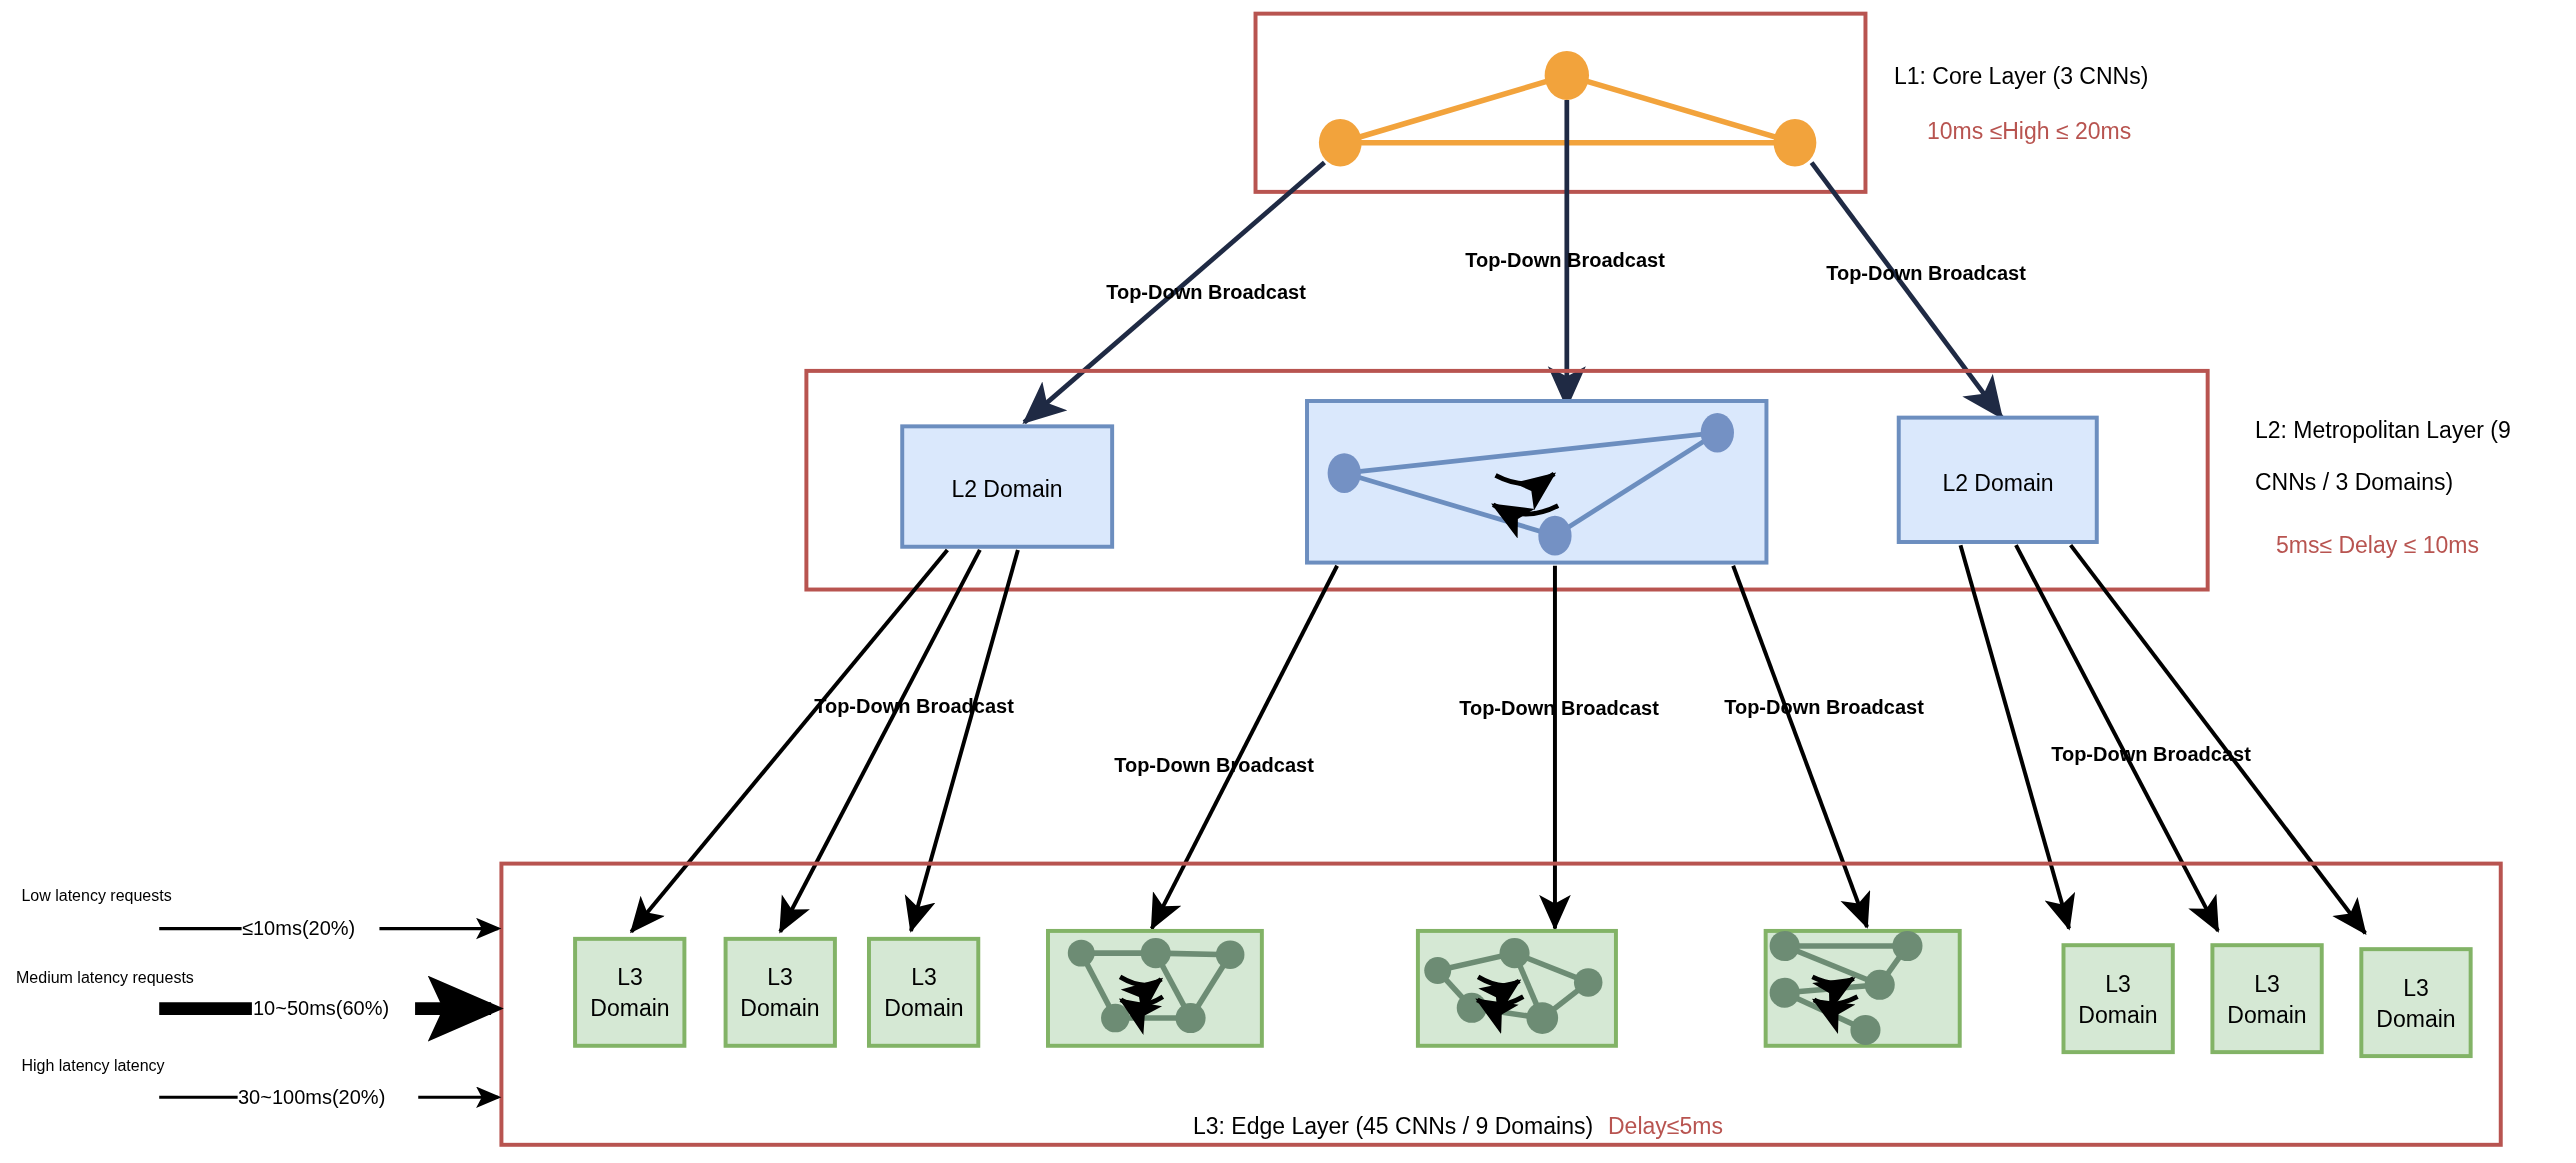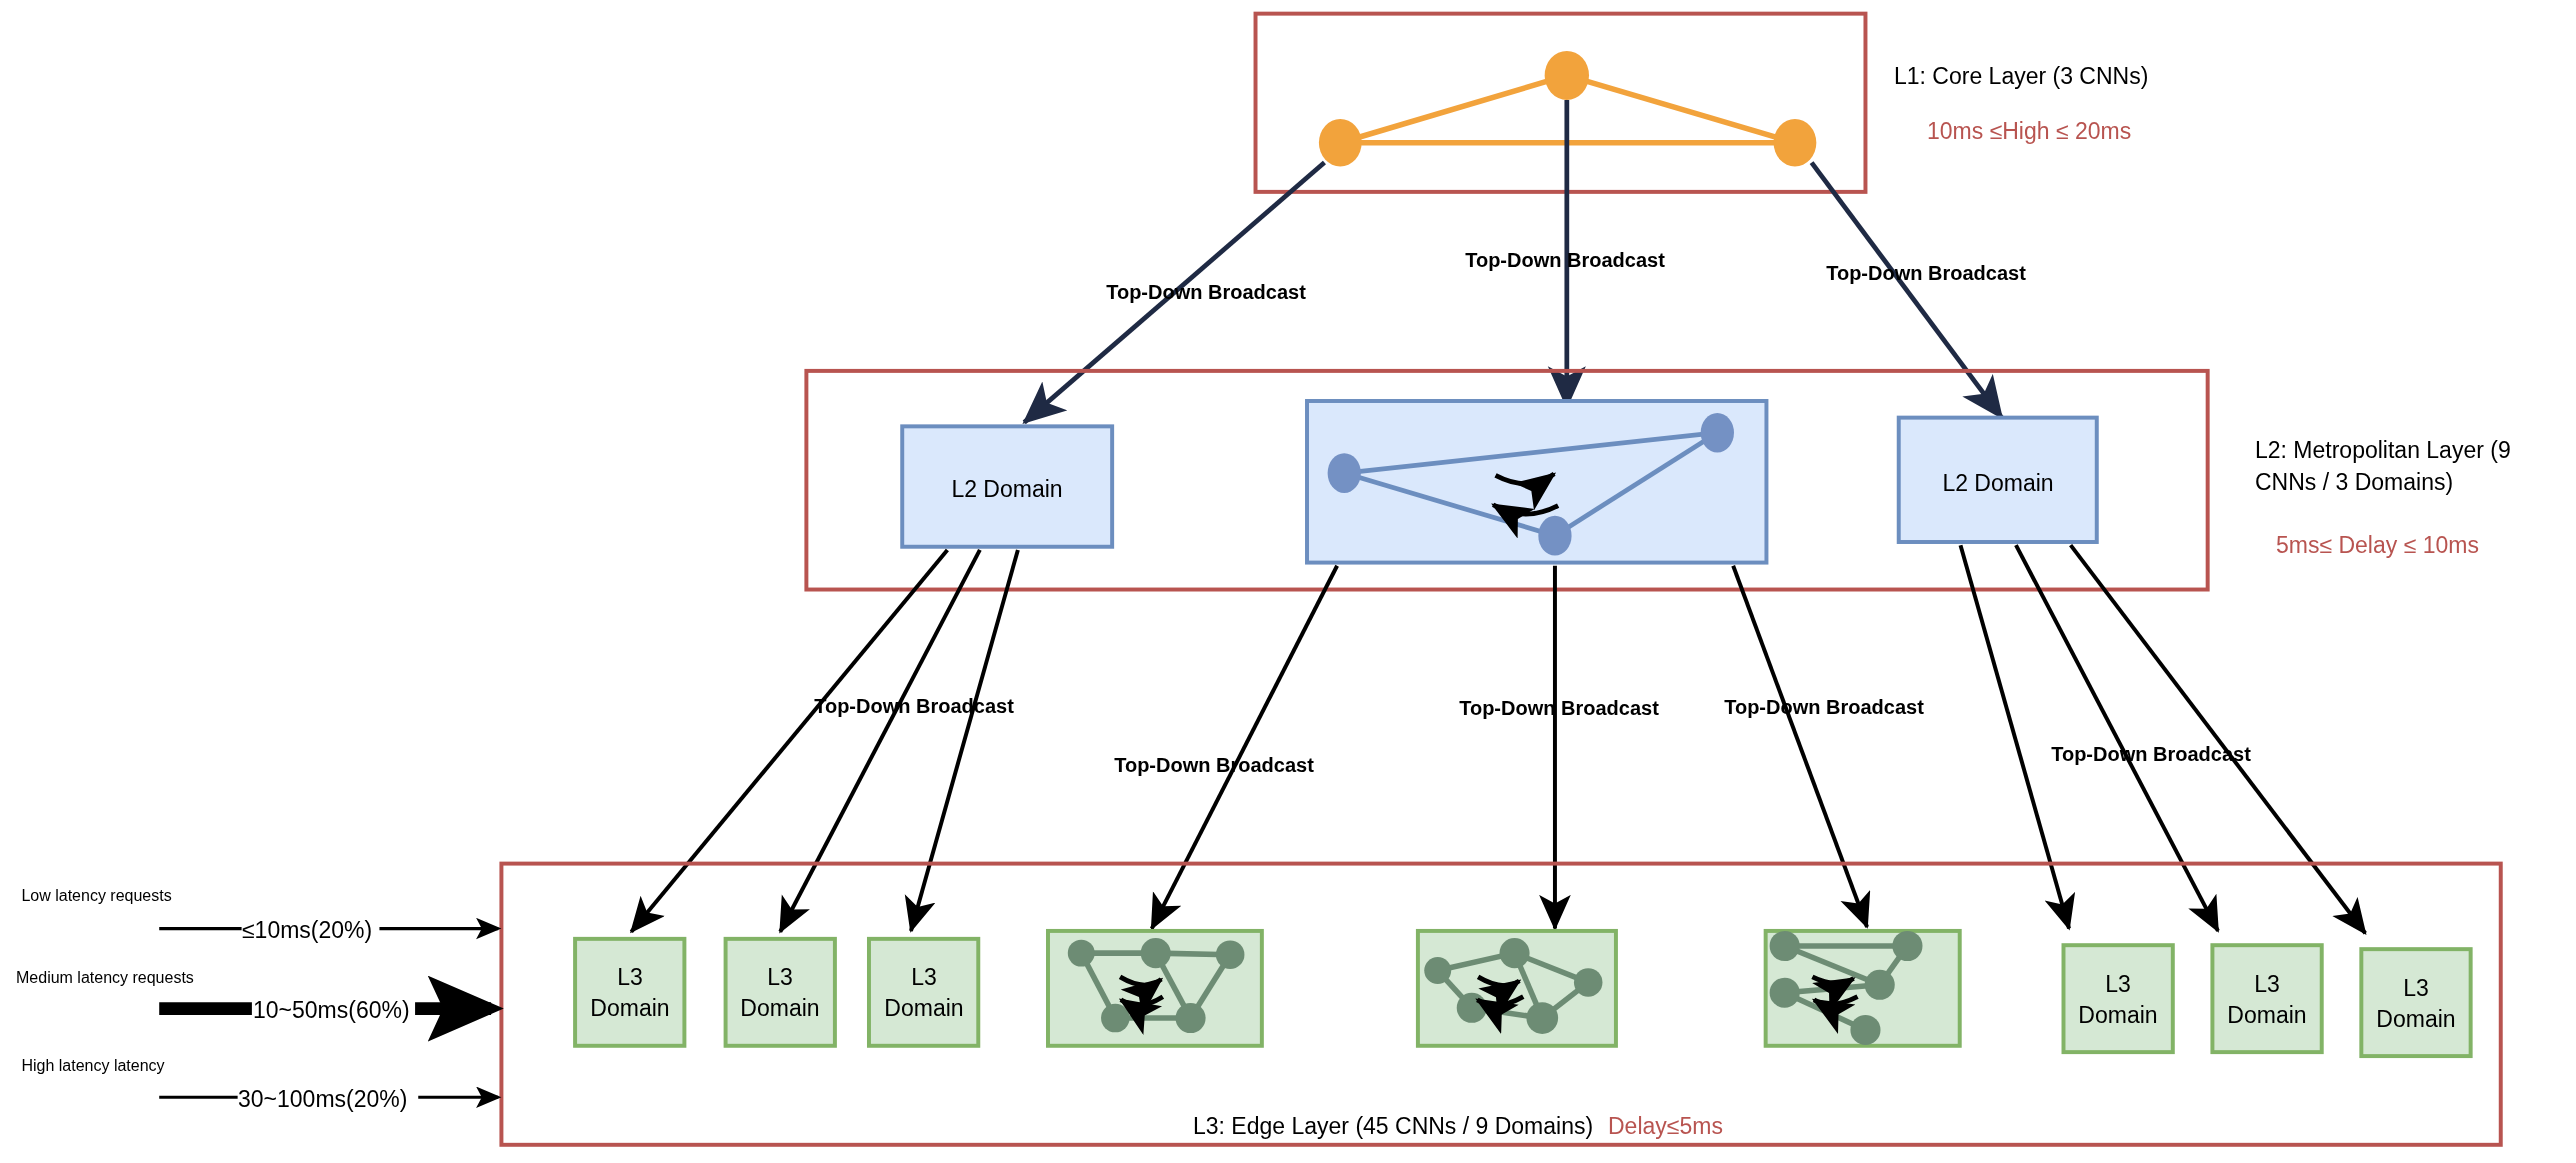--- a/index.html
+++ b/index.html
@@ -113,21 +113,21 @@
     font-size: 23px;
   }
   .delay-text {
     font-size: 23px;
     color: #b85450;
   }
   .req-title {
     font-size: 16px;
   }
   .req-val {
-    font-size: 23px;
+    font-size: 20px;
   }
   .l3-title-row {
     font-size: 23px;
   }
   .center-label {
     transform: translateX(-50%);
     text-align: center;
   }
 </style>
 </head>
@@ -290,21 +290,21 @@
       <path class="req-line-bold" marker-end="url(#arrowReqBold)" d="M524,1273 L620,1273"></path>
 
       <path class="req-line" d="M201,1385 L300,1385"></path>
       <path class="req-line" marker-end="url(#arrowReq)" d="M528,1385 L629,1385"></path>
     </g>
   </svg>
 
   <div class="txt layer-title" style="left:1894px; top:62px;">L1: Core Layer (3 CNNs)</div>
   <div class="txt delay-text" style="left:1927px; top:117px;">10ms ≤High ≤ 20ms</div>
 
-  <div class="txt layer-title" style="left:2255px; top:436px;">L2: Metropolitan Layer (9</div>
+  <div class="txt layer-title" style="left:2255px; top:416px;">L2: Metropolitan Layer (9</div>
   <div class="txt layer-title" style="left:2255px; top:468px;">CNNs / 3 Domains)</div>
   <div class="txt delay-text" style="left:2276px; top:531px;">5ms≤ Delay ≤ 10ms</div>
 
   <div class="txt box-label center-label" style="left:1007px; top:474px;">L2 Domain</div>
   <div class="txt box-label center-label" style="left:1998px; top:468px;">L2 Domain</div>
 
   <div class="txt broadcast-label center-label" style="left:1206px; top:280px;">Top-Down Broadcast</div>
   <div class="txt broadcast-label center-label" style="left:1565px; top:248px;">Top-Down Broadcast</div>
   <div class="txt broadcast-label center-label" style="left:1926px; top:261px;">Top-Down Broadcast</div>
 

